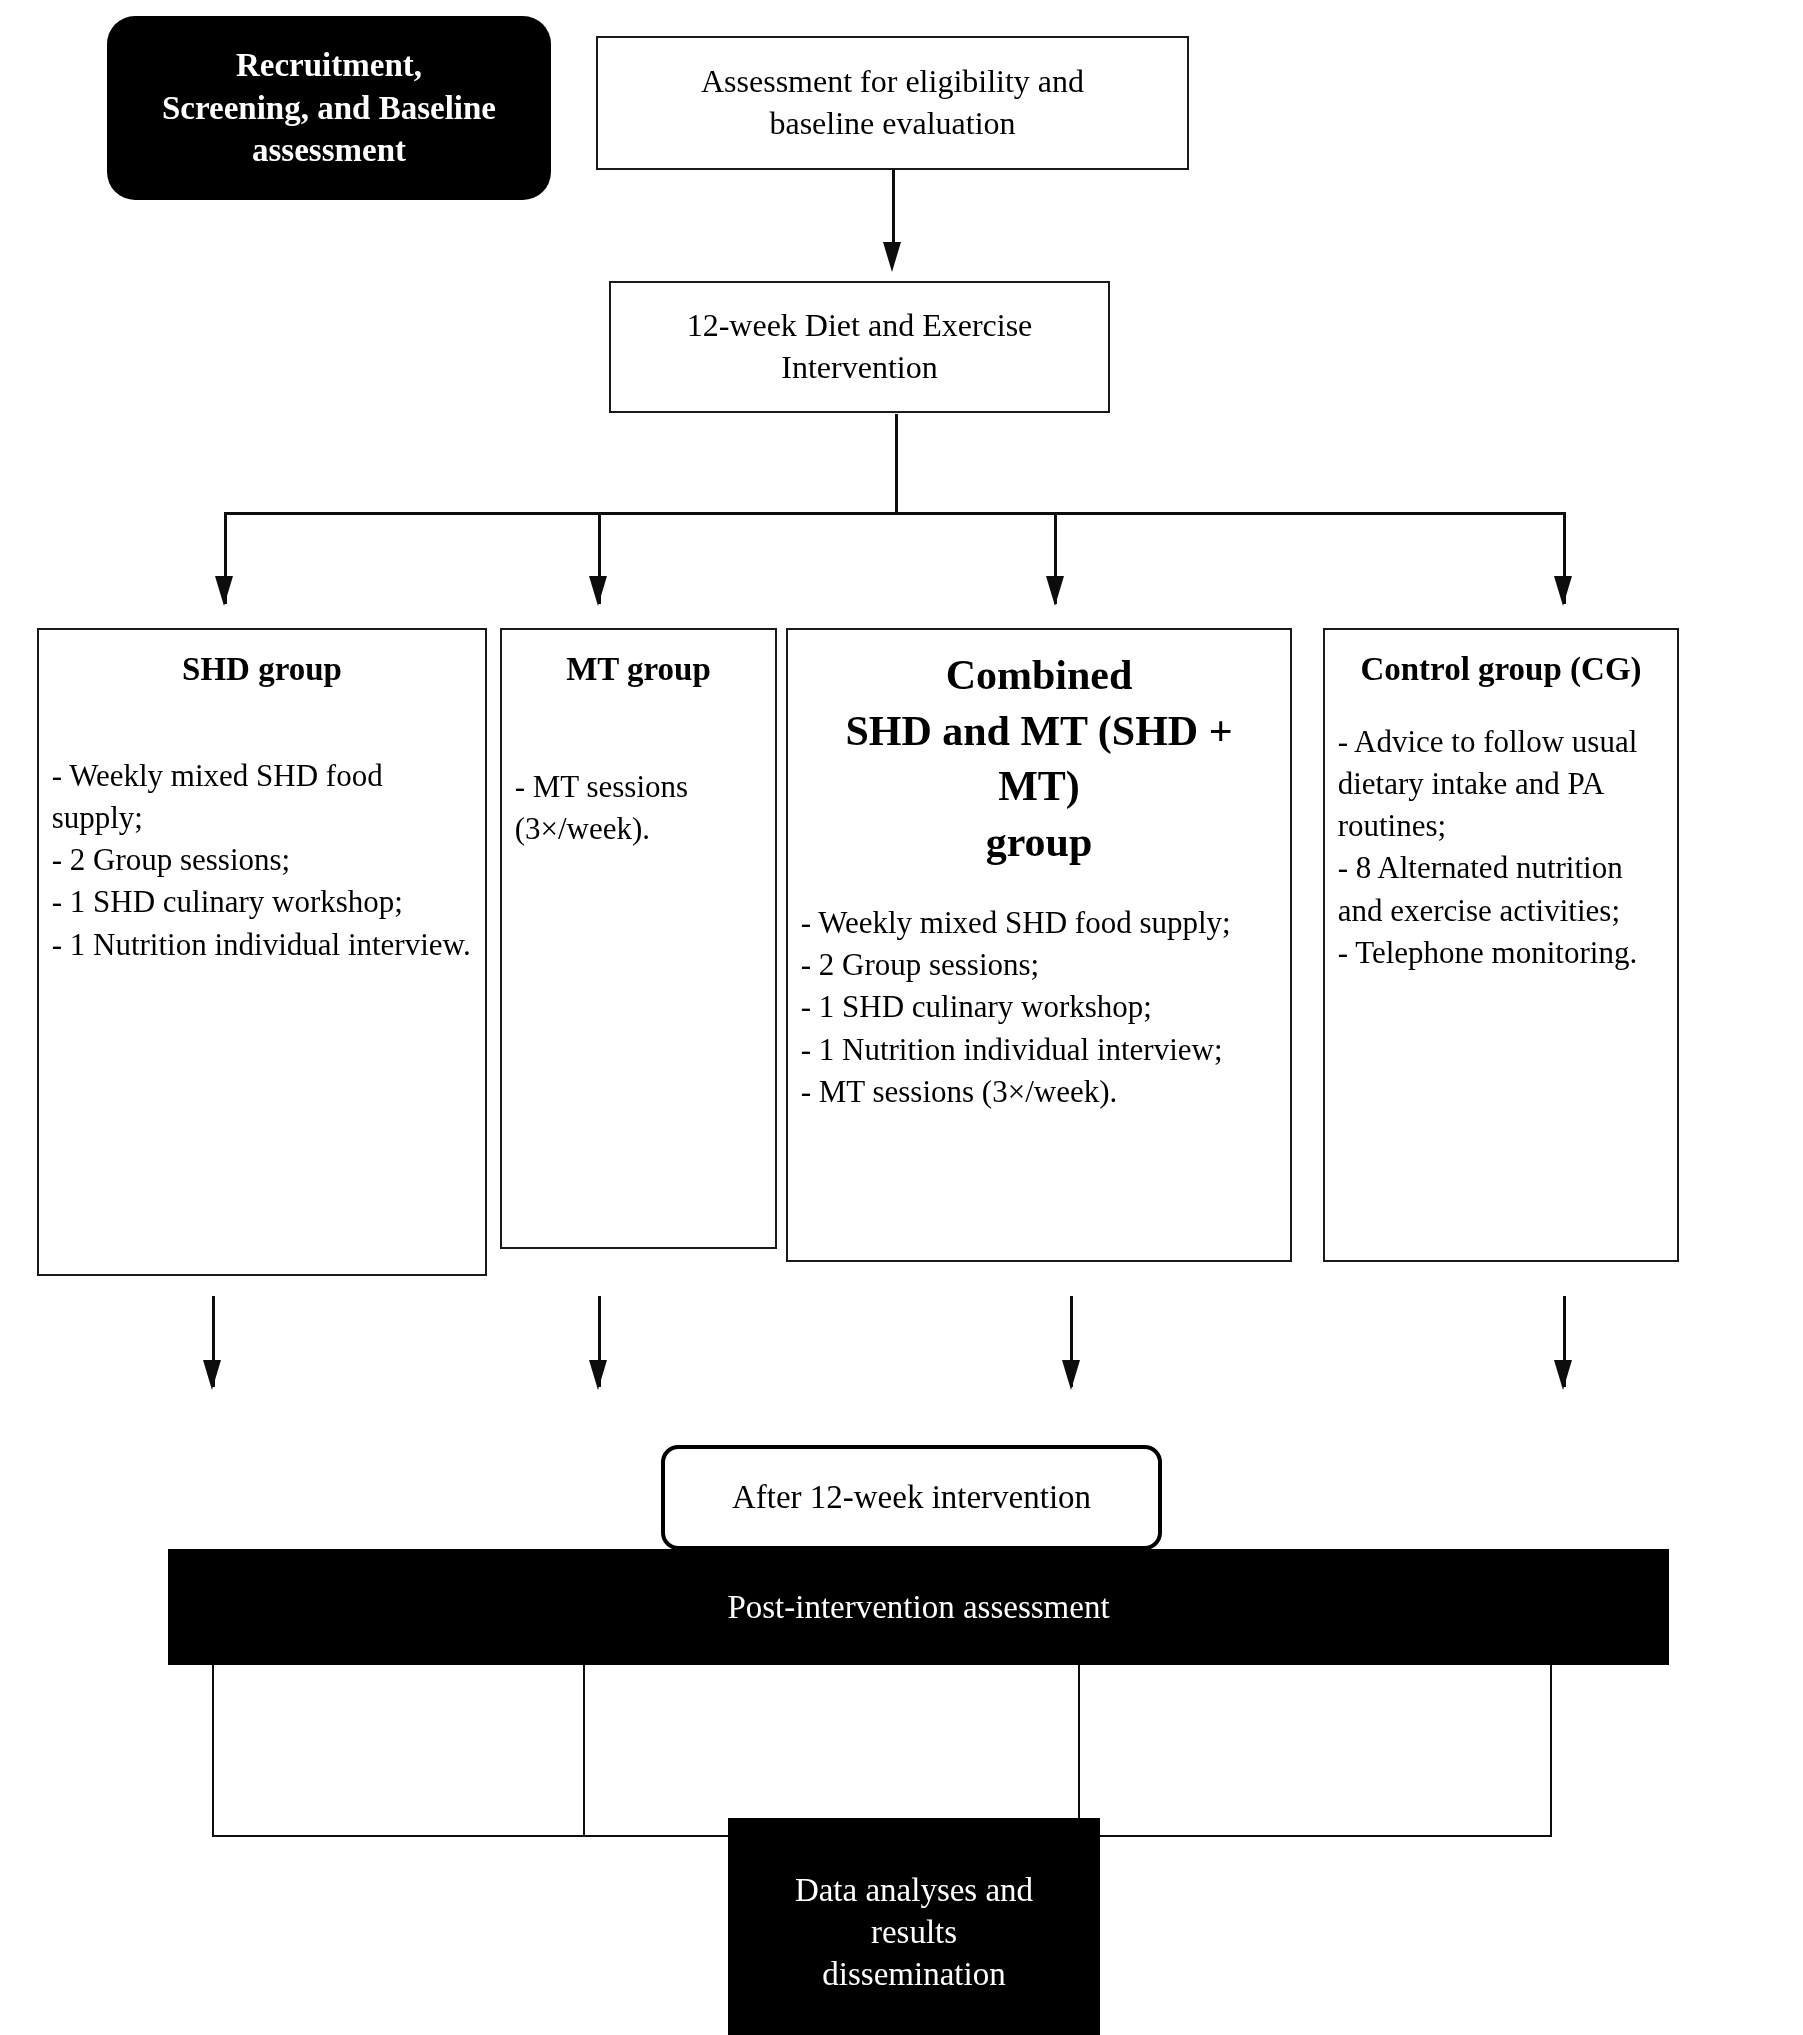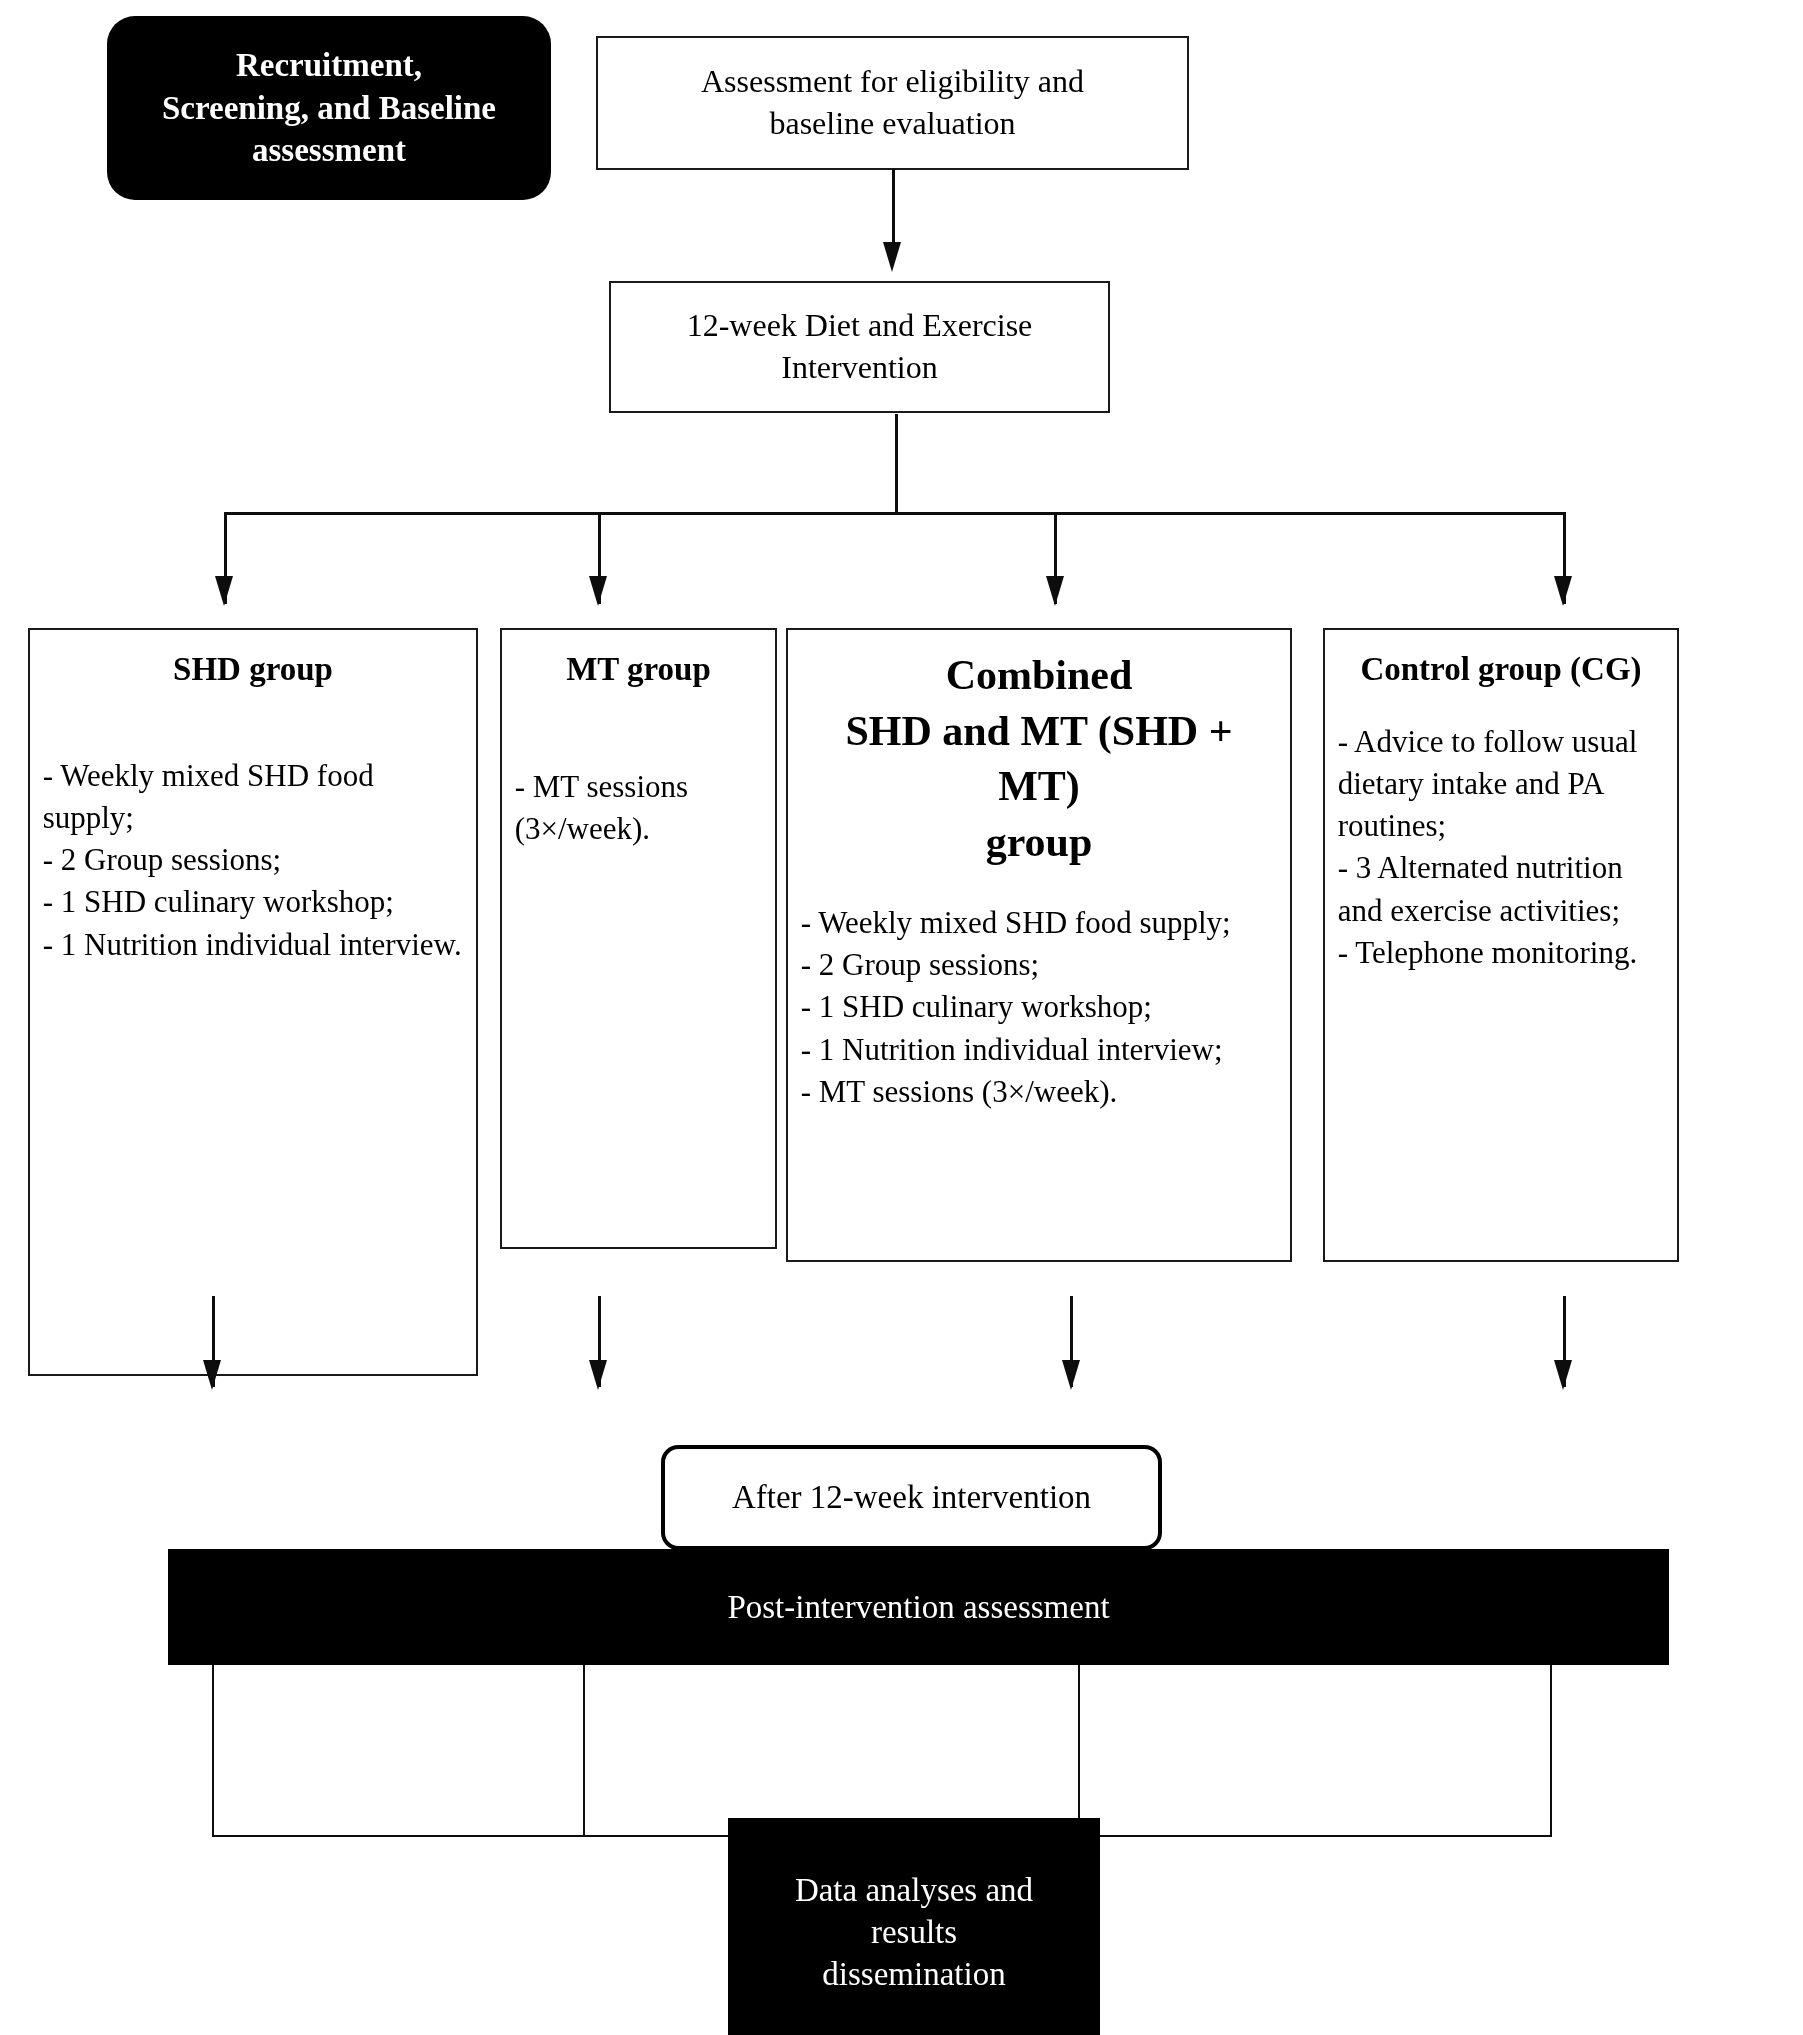--- a/index.html
+++ b/index.html
@@ -106,21 +106,21 @@
 
   <div class="ln-v" style="left:598px;top:512px;height:92px;"></div>
   <div class="arrow" style="left:589px;top:576px;"></div>
 
   <div class="ln-v" style="left:1054px;top:512px;height:92px;"></div>
   <div class="arrow" style="left:1046px;top:576px;"></div>
 
   <div class="ln-v" style="left:1563px;top:512px;height:92px;"></div>
   <div class="arrow" style="left:1554px;top:576px;"></div>
 
-  <div class="node gbox" style="left:28px;top:628px;width:450px;height:748px;">
+  <div class="node gbox" style="left:37px;top:628px;width:450px;height:648px;">
     <div class="gtitle" style="font-size:33px;">SHD group</div>
     <div class="gbody" style="font-size: 31px; margin-top: 63px; white-space: pre-line;">- Weekly mixed SHD food supply;
 - 2 Group sessions;
 - 1 SHD culinary workshop;
 - 1 Nutrition individual interview.</div>
   </div>
 
   <div class="node gbox" style="left:500px;top:628px;width:277px;height:621px;">
     <div class="gtitle" style="font-size:33px;">MT group</div>
     <div class="gbody" style="font-size:31px;margin-top:74px;">- MT sessions (3×/week).</div>
@@ -133,21 +133,21 @@
     <div class="gbody" style="font-size: 31px; margin-top: 32px; white-space: pre-line;">-  Weekly mixed SHD food supply;
 - 2 Group sessions;
 - 1 SHD culinary workshop;
 - 1 Nutrition individual interview;
 - MT sessions (3×/week).</div>
   </div>
 
   <div class="node gbox" style="left:1323px;top:628px;width:356px;height:634px;">
     <div class="gtitle" style="font-size:33px;">Control group (CG)</div>
     <div class="gbody" style="font-size: 31px; margin-top: 29px; white-space: pre-line;">- Advice to follow usual dietary intake and PA routines;
-- 3 Alternated nutrition and exercise activities;
+- 8 Alternated nutrition and exercise activities;
 - Telephone monitoring.</div>
   </div>
 
   <div class="ln-v" style="left:212px;top:1296px;height:91px;"></div>
   <div class="arrow" style="left:203px;top:1360px;"></div>
 
   <div class="ln-v" style="left:598px;top:1296px;height:91px;"></div>
   <div class="arrow" style="left:589px;top:1360px;"></div>
 
   <div class="ln-v" style="left:1070px;top:1296px;height:91px;"></div>

